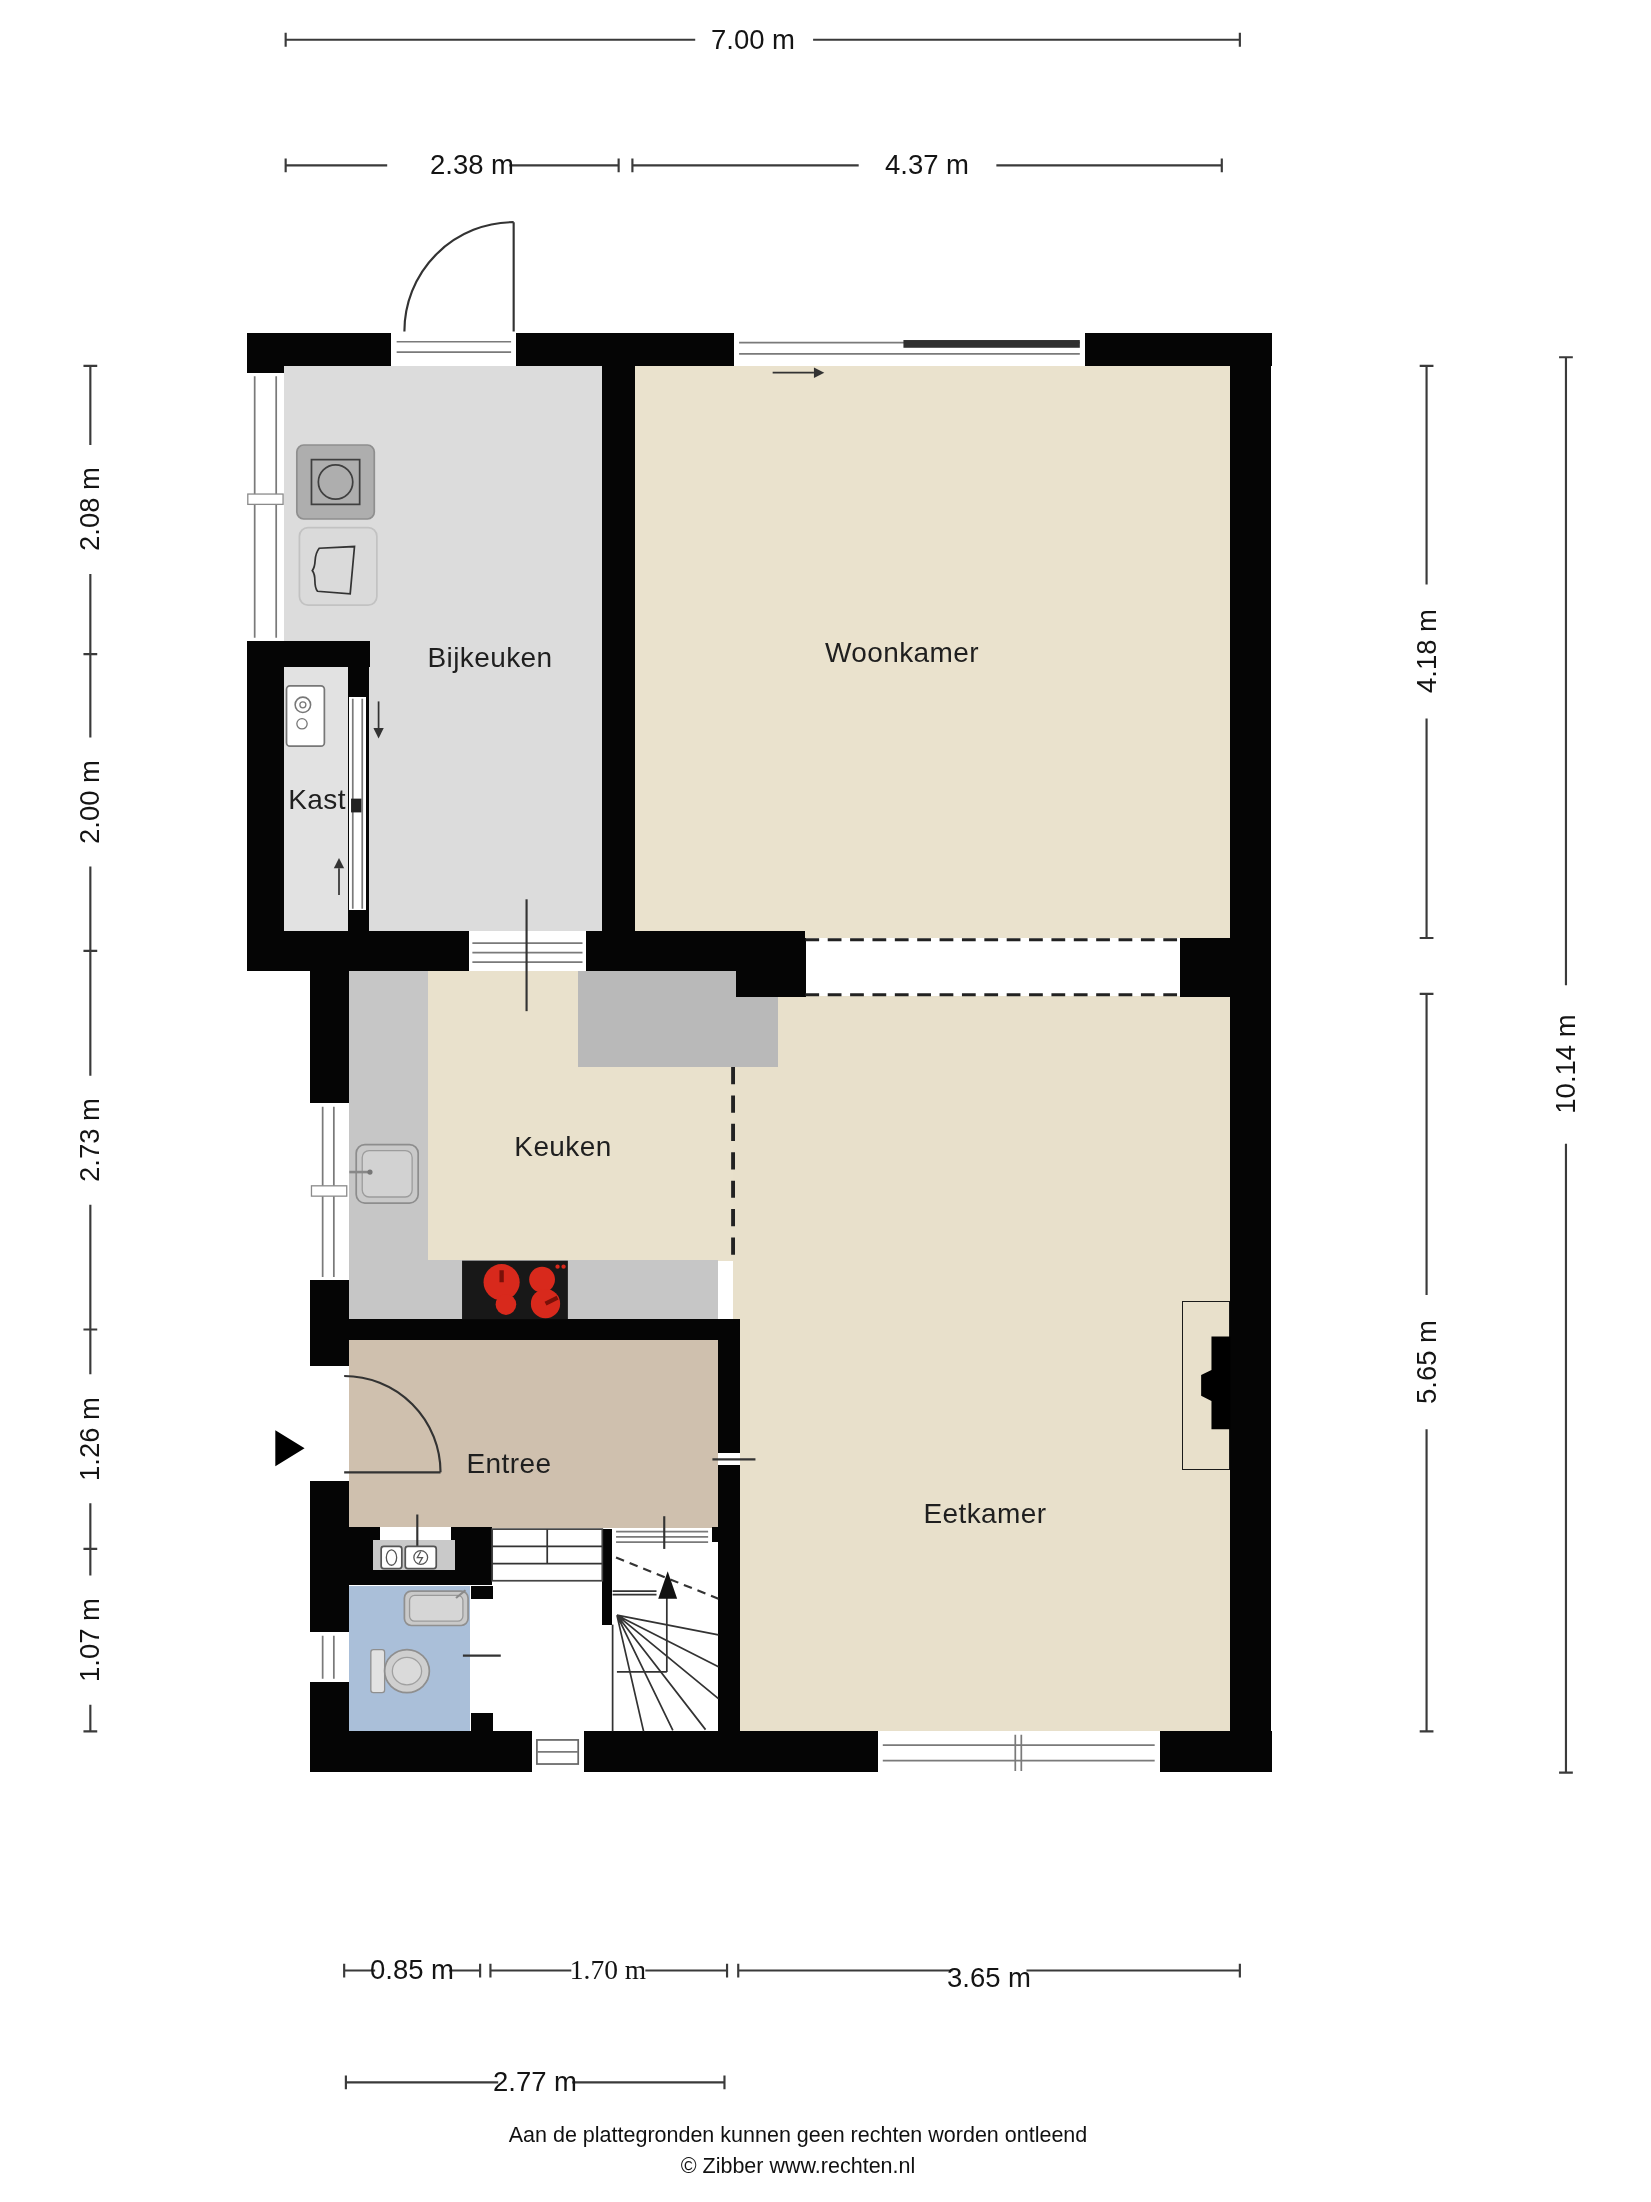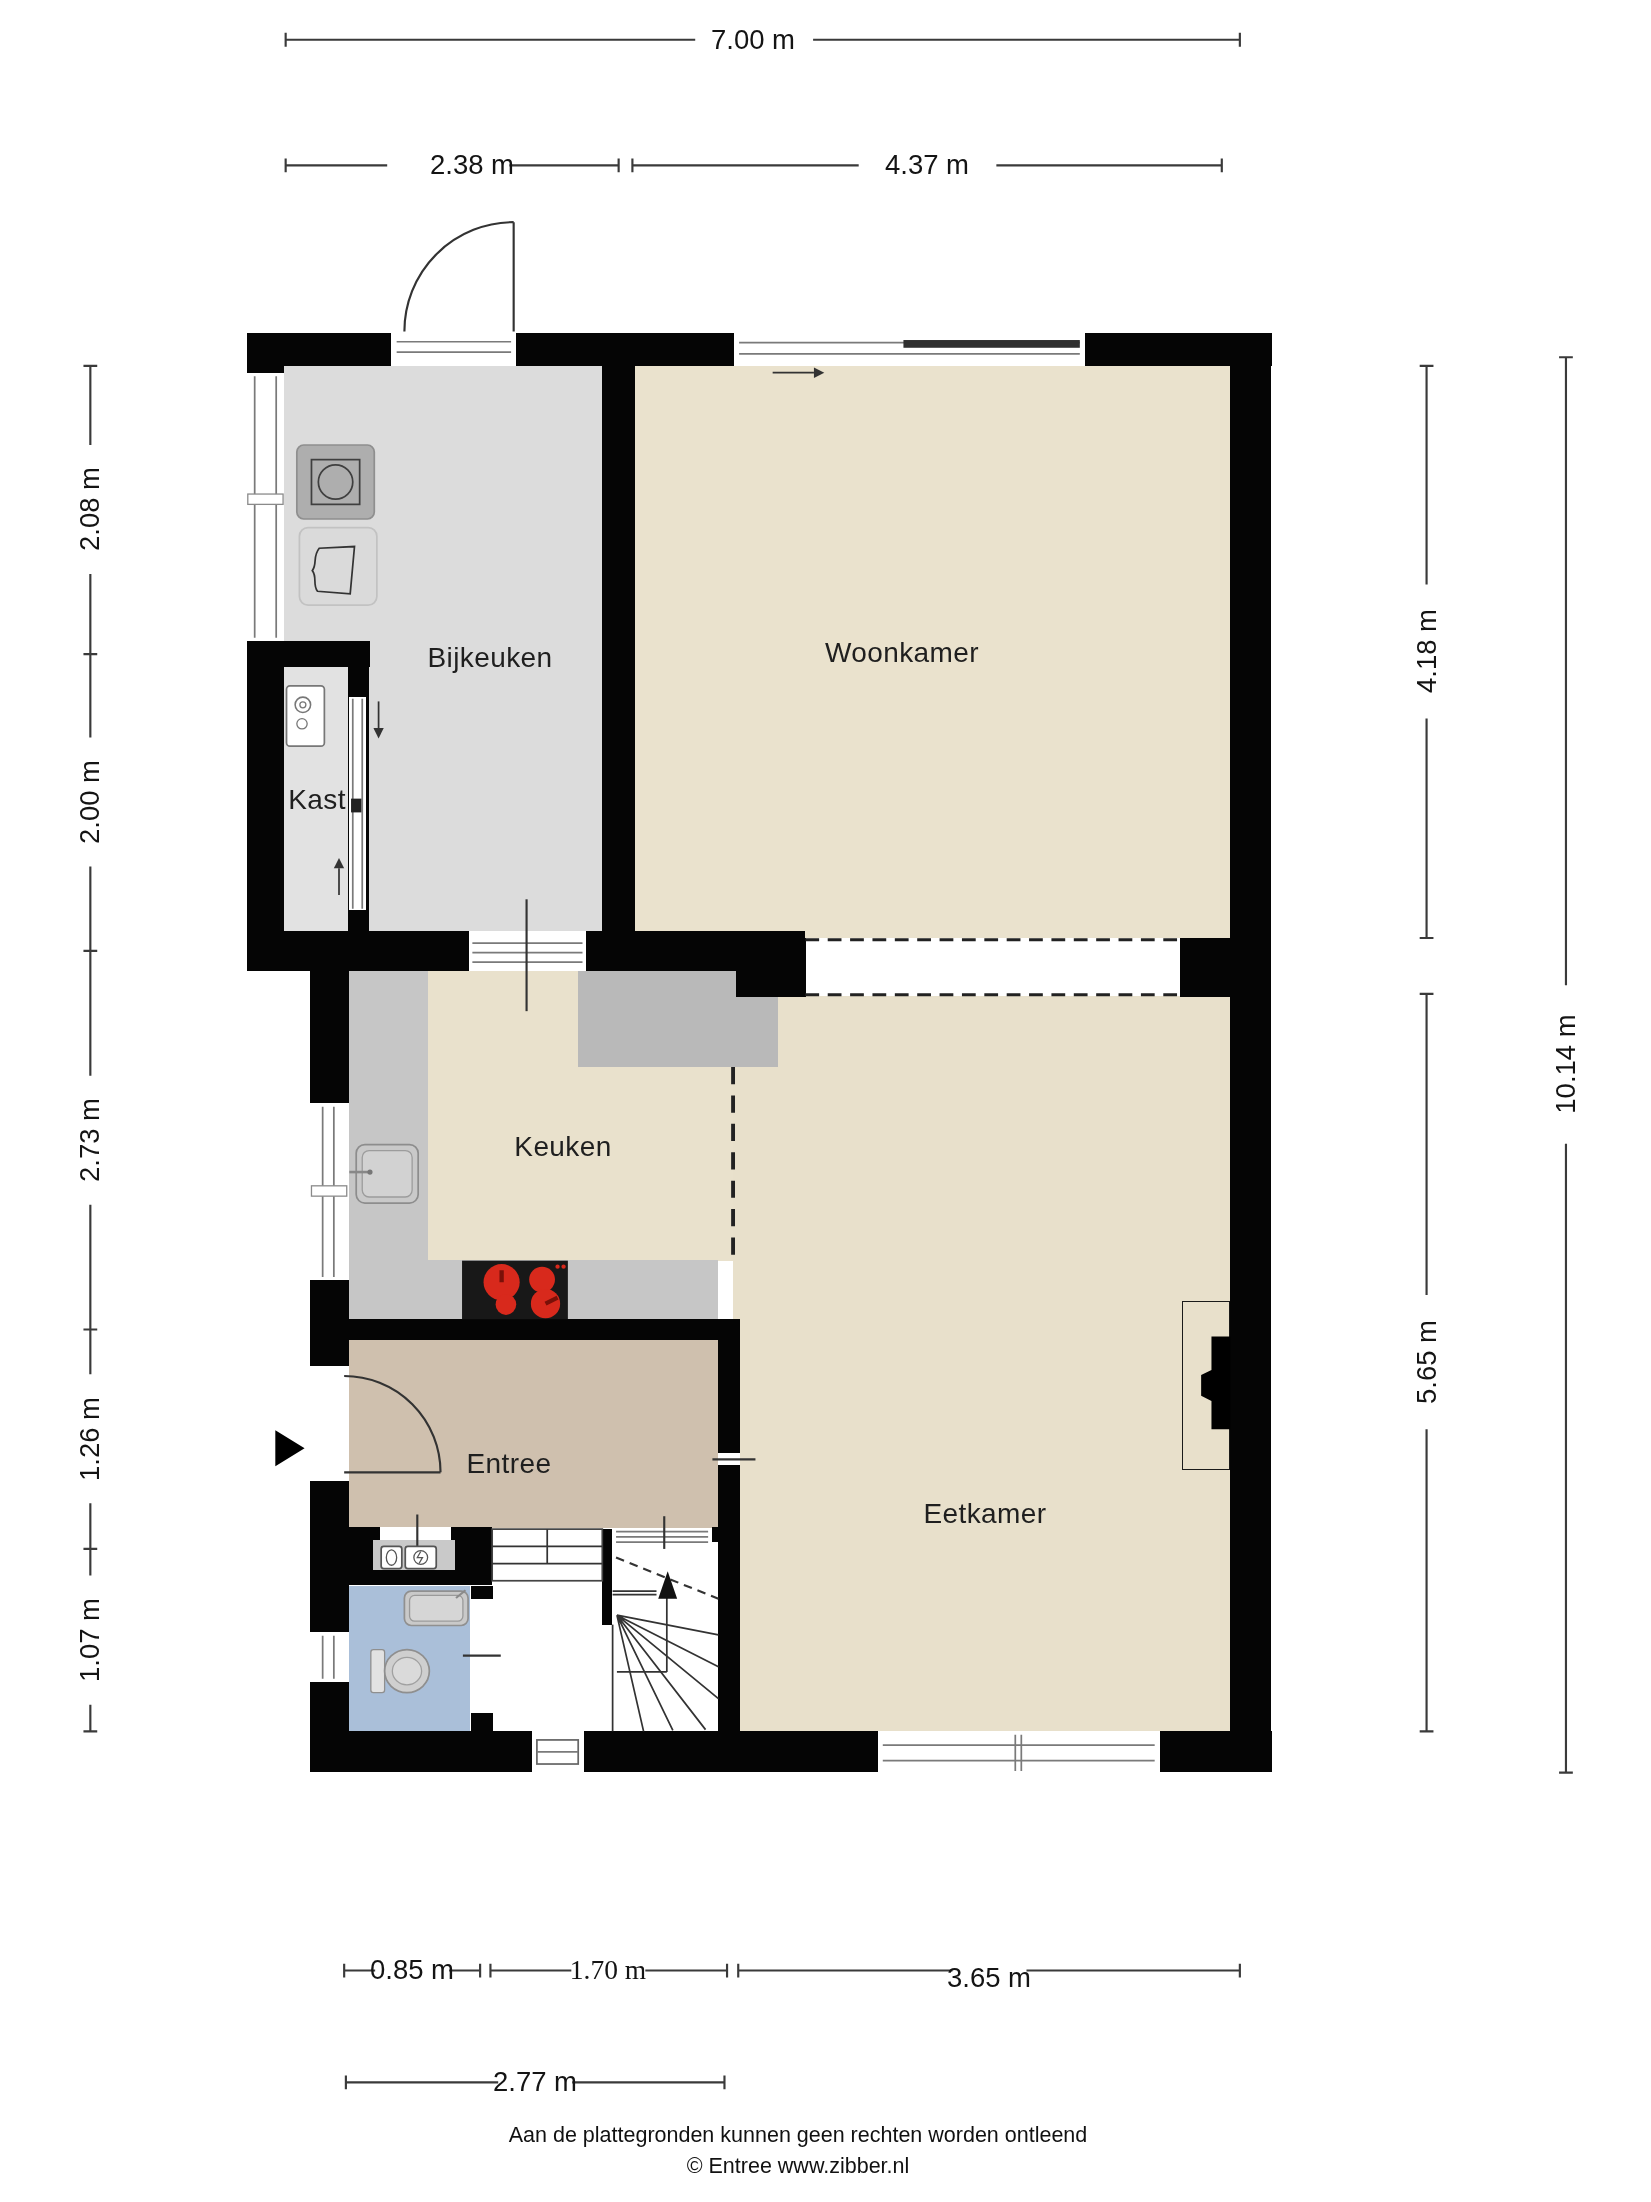--- a/index.html
+++ b/index.html
@@ -218,16 +218,16 @@
   <div class="dim-label vert" style="left:1427px;top:651px;">4.18 m</div>
   <div class="dim-label vert" style="left:1427px;top:1362px;">5.65 m</div>
   <div class="dim-label vert" style="left:1566px;top:1064px;">10.14 m</div>
 
   <div class="dim-label" style="left:412px;top:1970px;">0.85 m</div>
   <div class="dim-label" style="left:608px;top:1970px;font-family:Liberation Serif, serif;">1.70 m</div>
   <div class="dim-label" style="left:989px;top:1978px;">3.65 m</div>
   <div class="dim-label" style="left:535px;top:2082px;">2.77 m</div>
 
   <div class="footer-line" style="top:2123px;">Aan de plattegronden kunnen geen rechten worden ontleend</div>
-  <div class="footer-line" style="top:2154px;">© Entree www.zibber.nl</div>
+  <div class="footer-line" style="top:2154px;">© Zibber www.rechten.nl</div>
 
 </div>
 
 
 </body></html>

